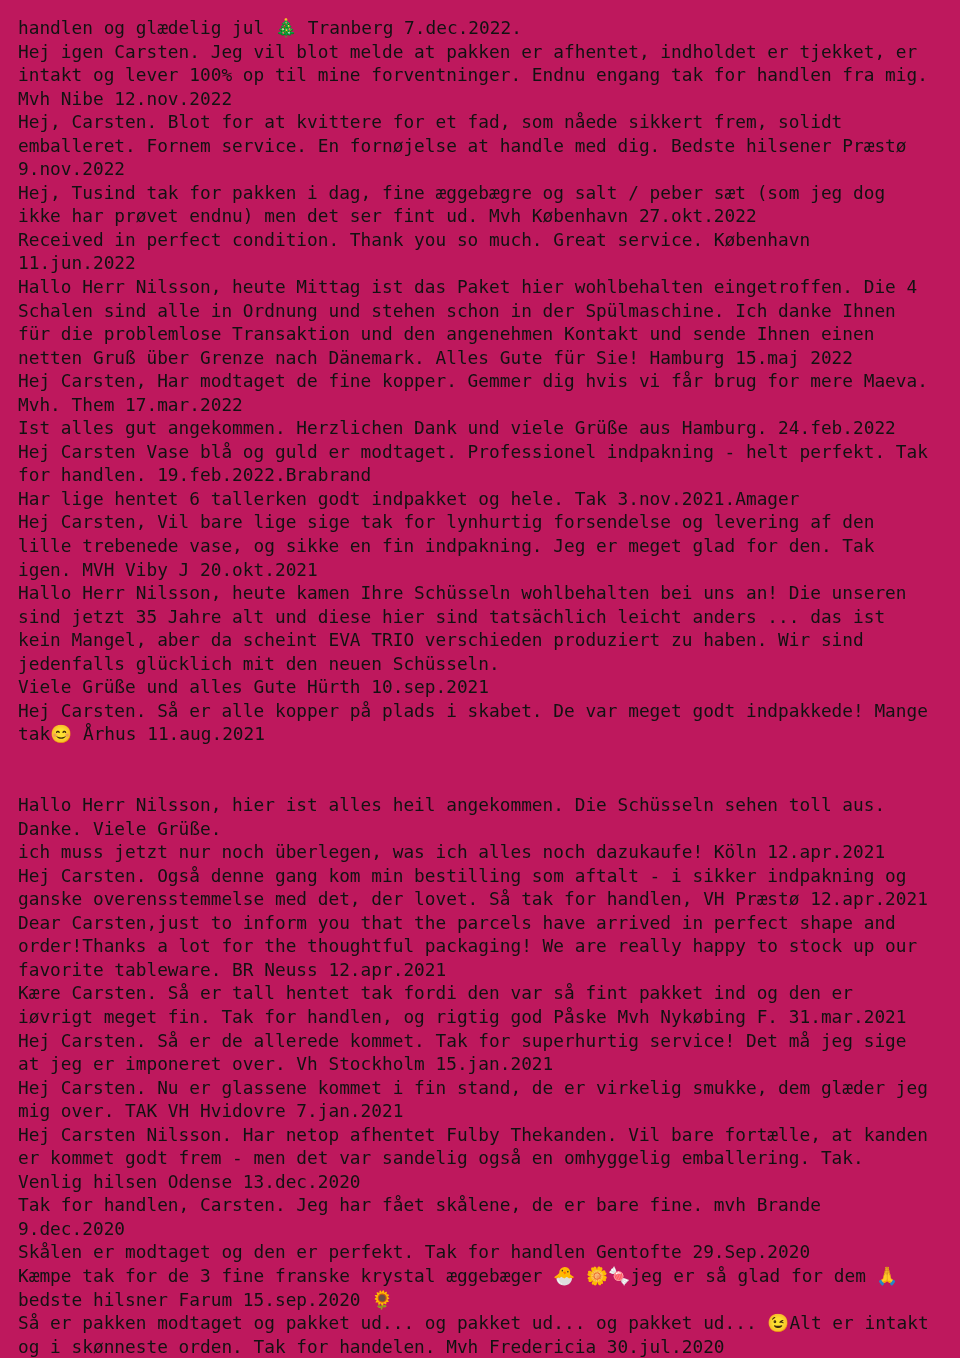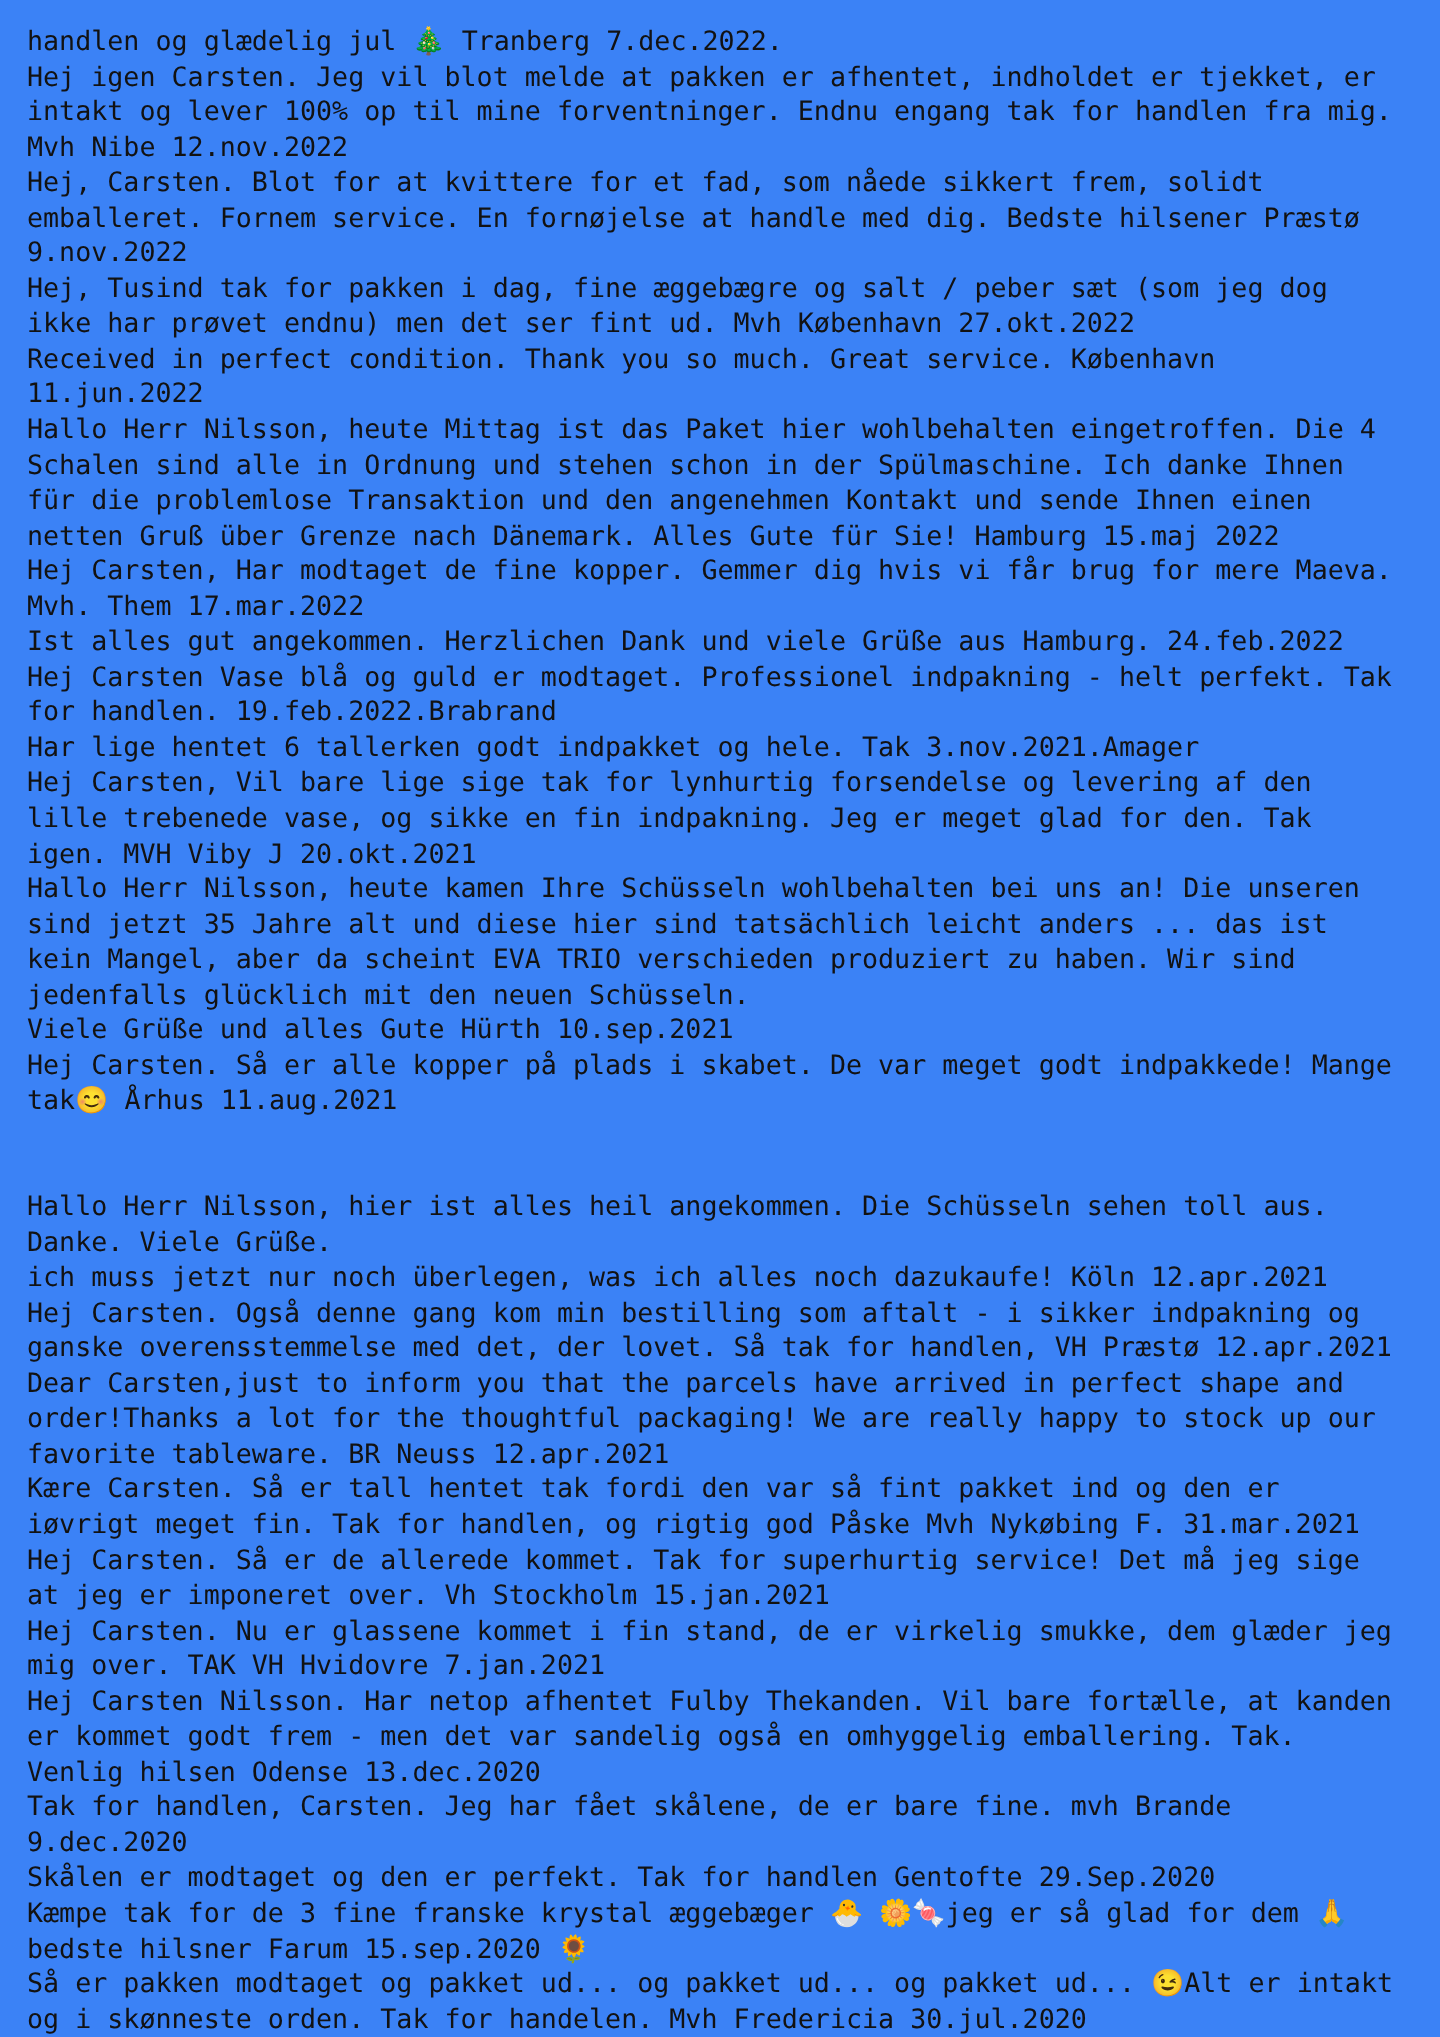--- a/index.html
+++ b/index.html
@@ -6,21 +6,21 @@
     margin: 0;
     padding: 0;
     width: 960px;
     height: 1358px;
     background: #ffffff;
     overflow: hidden;
   }
   .page {
     width: 960px;
     height: 1358px;
-    background: #3b82f6;
+    background: #be185d;
   }
   .doc-text {
     margin: 0;
     padding: 16px 6px 0 18px;
     font-family: "DejaVu Sans Mono", "Liberation Mono", monospace;
     font-size: 17.8px;
     line-height: 23.55px;
     color: #121212;
     white-space: pre;
     letter-spacing: 0;

